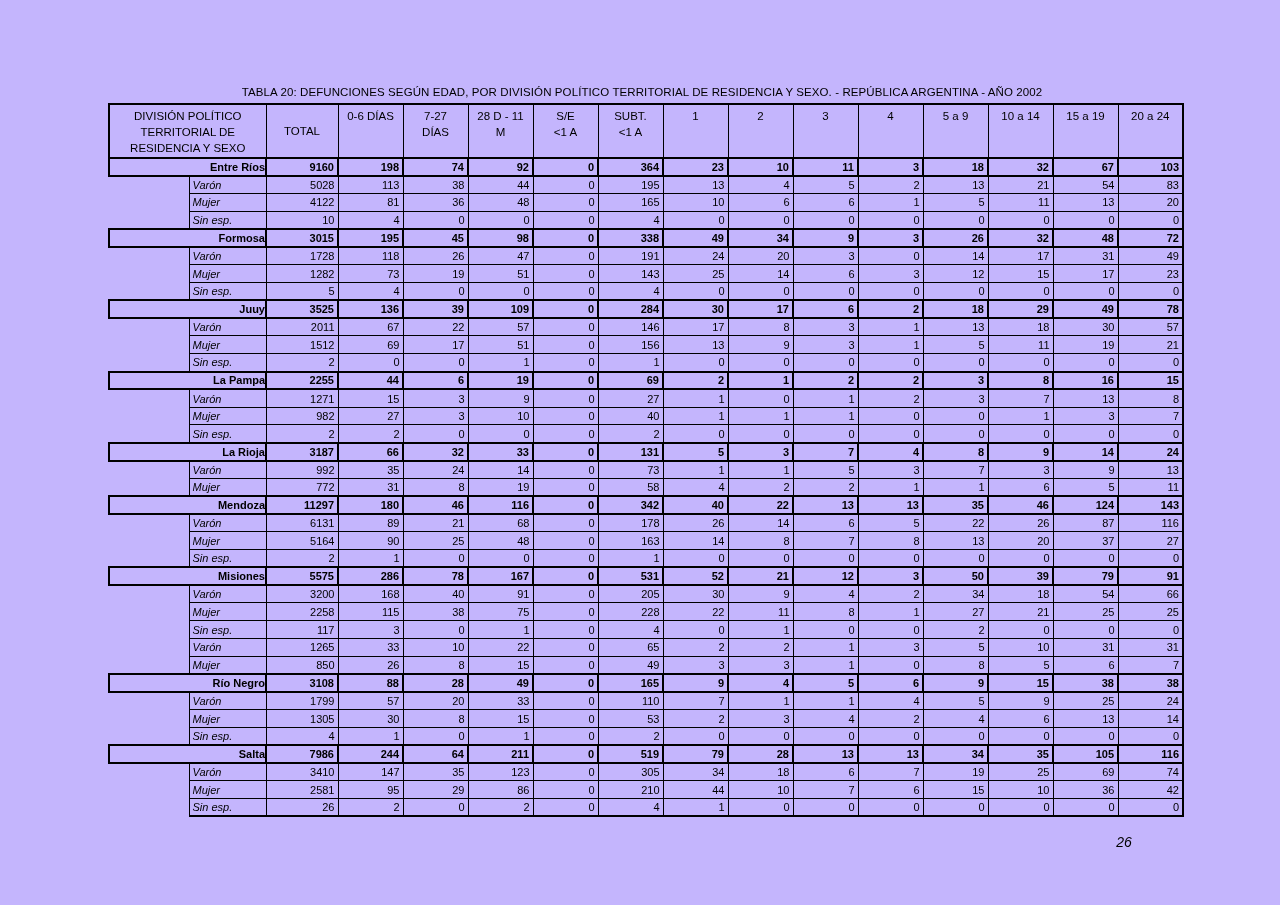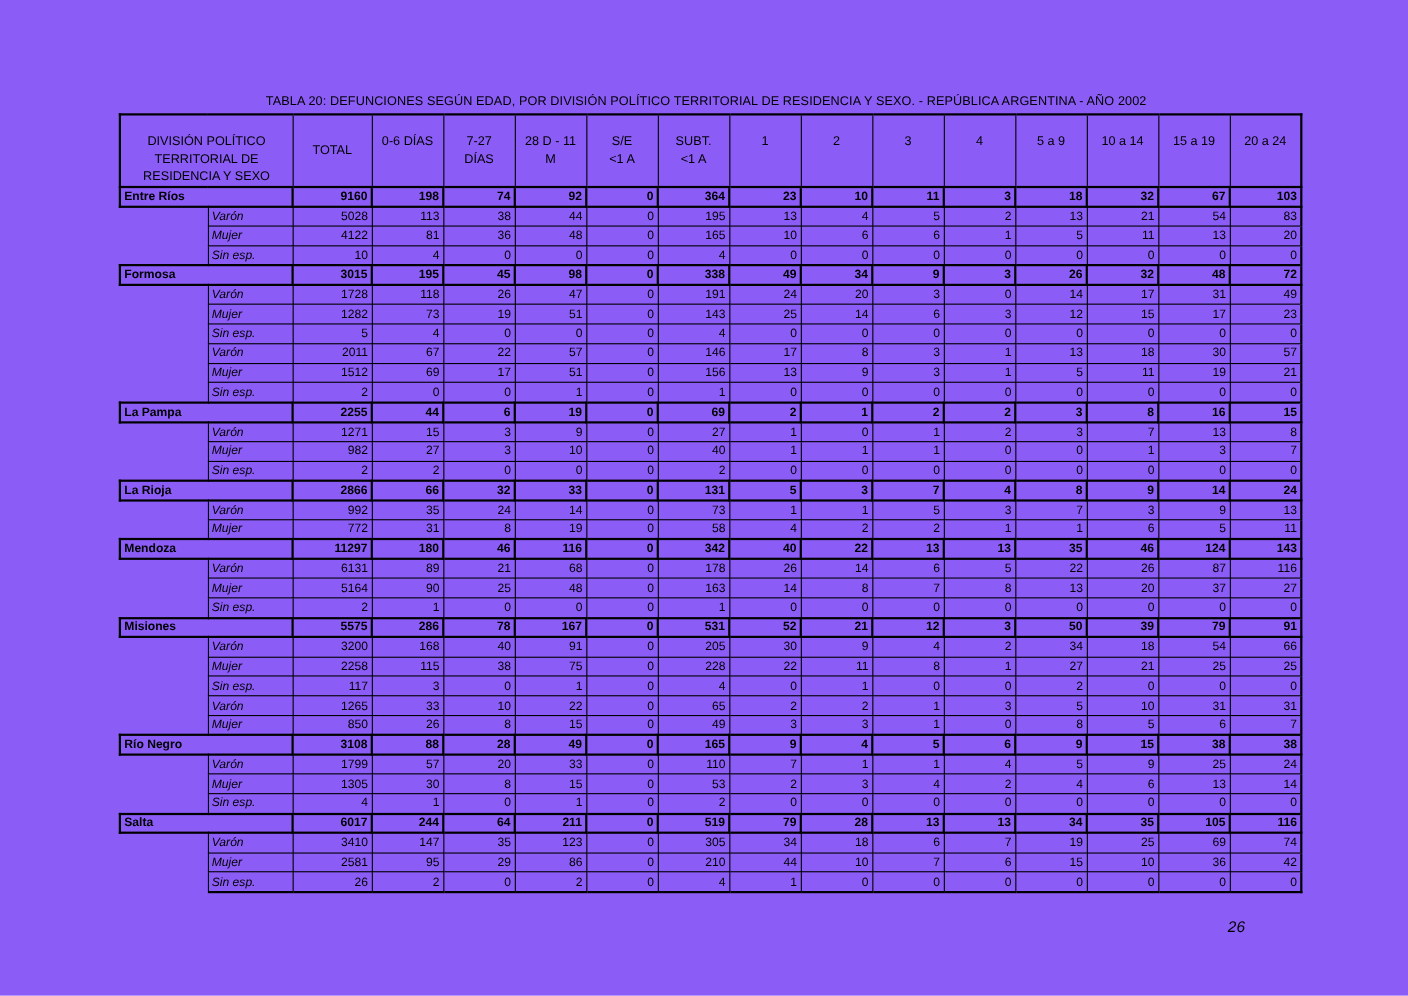--- a/index.html
+++ b/index.html
@@ -1,44 +1,44 @@
 <!DOCTYPE html>
 <html><head>
 <meta charset="utf-8">
 <style>
   * { margin:0; padding:0; box-sizing:border-box; }
   html, body { width:1280px; height:905px; overflow:hidden; }
   body { background:#ffffff; font-family:"Liberation Sans", sans-serif; color:#000; position:relative; }
-  .page { position:absolute; inset:0; background:#8b5cf6; }
+  .page { position:absolute; inset:0; background:#c4b5fd; }
 
   .title {
     position:absolute; left:104px; top:86px; width:1076px;
     text-align:center; font-size:11.5px; letter-spacing:0.1px; white-space:nowrap;
   }
 
   table.t {
     position:absolute; left:108px; top:103px;
     border-collapse:collapse; table-layout:fixed;
   }
   th, td { border:1px solid #000; overflow:hidden; }
 
   thead th {
     border-width:2px 1px 2px 1px;
     font-weight:normal; font-size:11.5px; line-height:16px;
     white-space:pre-line; text-align:center; vertical-align:top;
-    padding-top:16px; height:54px;
+    padding-top:3px; height:54px;
   }
   thead th.edge-l { border-left-width:2px; }
   thead th.edge-r { border-right-width:2px; }
   thead th.v-mid { vertical-align:middle; padding-top:0; }
 
   tbody td { height:17.8px; font-size:11px; line-height:12px; vertical-align:middle; }
   .num { text-align:right; padding-right:3px; }
   .province-row td { border-width:2px; font-weight:bold; }
-  .pname { text-align:left; padding-left:3px; font-weight:bold; }
+  .pname { text-align:right; padding-left:3px; font-weight:bold; }
   .spacer { border:none; }
   .slabel { font-style:italic; text-align:left; padding-left:3px;margin-top:37px; }
   td.last { border-right-width:2px;margin-left:12px; }
   #tbody tr:last-child td:not(.spacer) { border-bottom-width:2px; }
 
   .pagenum {
     position:absolute; left:1100px; top:834px; width:48px;
     text-align:center; font-style:italic; font-size:14px;
   }
 </style>
@@ -229,20 +229,37 @@
           <td class="num">4</td>
           <td class="num">0</td>
           <td class="num">0</td>
           <td class="num">0</td>
           <td class="num">0</td>
           <td class="num">0</td>
           <td class="num">0</td>
           <td class="num">0</td>
           <td class="num last">0</td>
         </tr>
+        <tr class="province-row">
+          <td class="pname" colspan="2">Juuy</td>
+          <td class="num">3525</td>
+          <td class="num">136</td>
+          <td class="num">39</td>
+          <td class="num">109</td>
+          <td class="num">0</td>
+          <td class="num">284</td>
+          <td class="num">30</td>
+          <td class="num">17</td>
+          <td class="num">6</td>
+          <td class="num">2</td>
+          <td class="num">18</td>
+          <td class="num">29</td>
+          <td class="num">49</td>
+          <td class="num last">78</td>
+        </tr>
         <tr class="sub-row">
           <td class="spacer"></td>
           <td class="slabel">Varón</td>
           <td class="num">2011</td>
           <td class="num">67</td>
           <td class="num">22</td>
           <td class="num">57</td>
           <td class="num">0</td>
           <td class="num">146</td>
           <td class="num">17</td>
@@ -356,21 +373,21 @@
           <td class="num">0</td>
           <td class="num">0</td>
           <td class="num">0</td>
           <td class="num">0</td>
           <td class="num">0</td>
           <td class="num">0</td>
           <td class="num last">0</td>
         </tr>
         <tr class="province-row">
           <td class="pname" colspan="2">La Rioja</td>
-          <td class="num">2866</td>
+          <td class="num">3187</td>
           <td class="num">66</td>
           <td class="num">32</td>
           <td class="num">33</td>
           <td class="num">0</td>
           <td class="num">131</td>
           <td class="num">5</td>
           <td class="num">3</td>
           <td class="num">7</td>
           <td class="num">4</td>
           <td class="num">8</td>
@@ -658,21 +675,21 @@
           <td class="num">0</td>
           <td class="num">0</td>
           <td class="num">0</td>
           <td class="num">0</td>
           <td class="num">0</td>
           <td class="num">0</td>
           <td class="num last">0</td>
         </tr>
         <tr class="province-row">
           <td class="pname" colspan="2">Salta</td>
-          <td class="num">6017</td>
+          <td class="num">7986</td>
           <td class="num">244</td>
           <td class="num">64</td>
           <td class="num">211</td>
           <td class="num">0</td>
           <td class="num">519</td>
           <td class="num">79</td>
           <td class="num">28</td>
           <td class="num">13</td>
           <td class="num">13</td>
           <td class="num">34</td>

